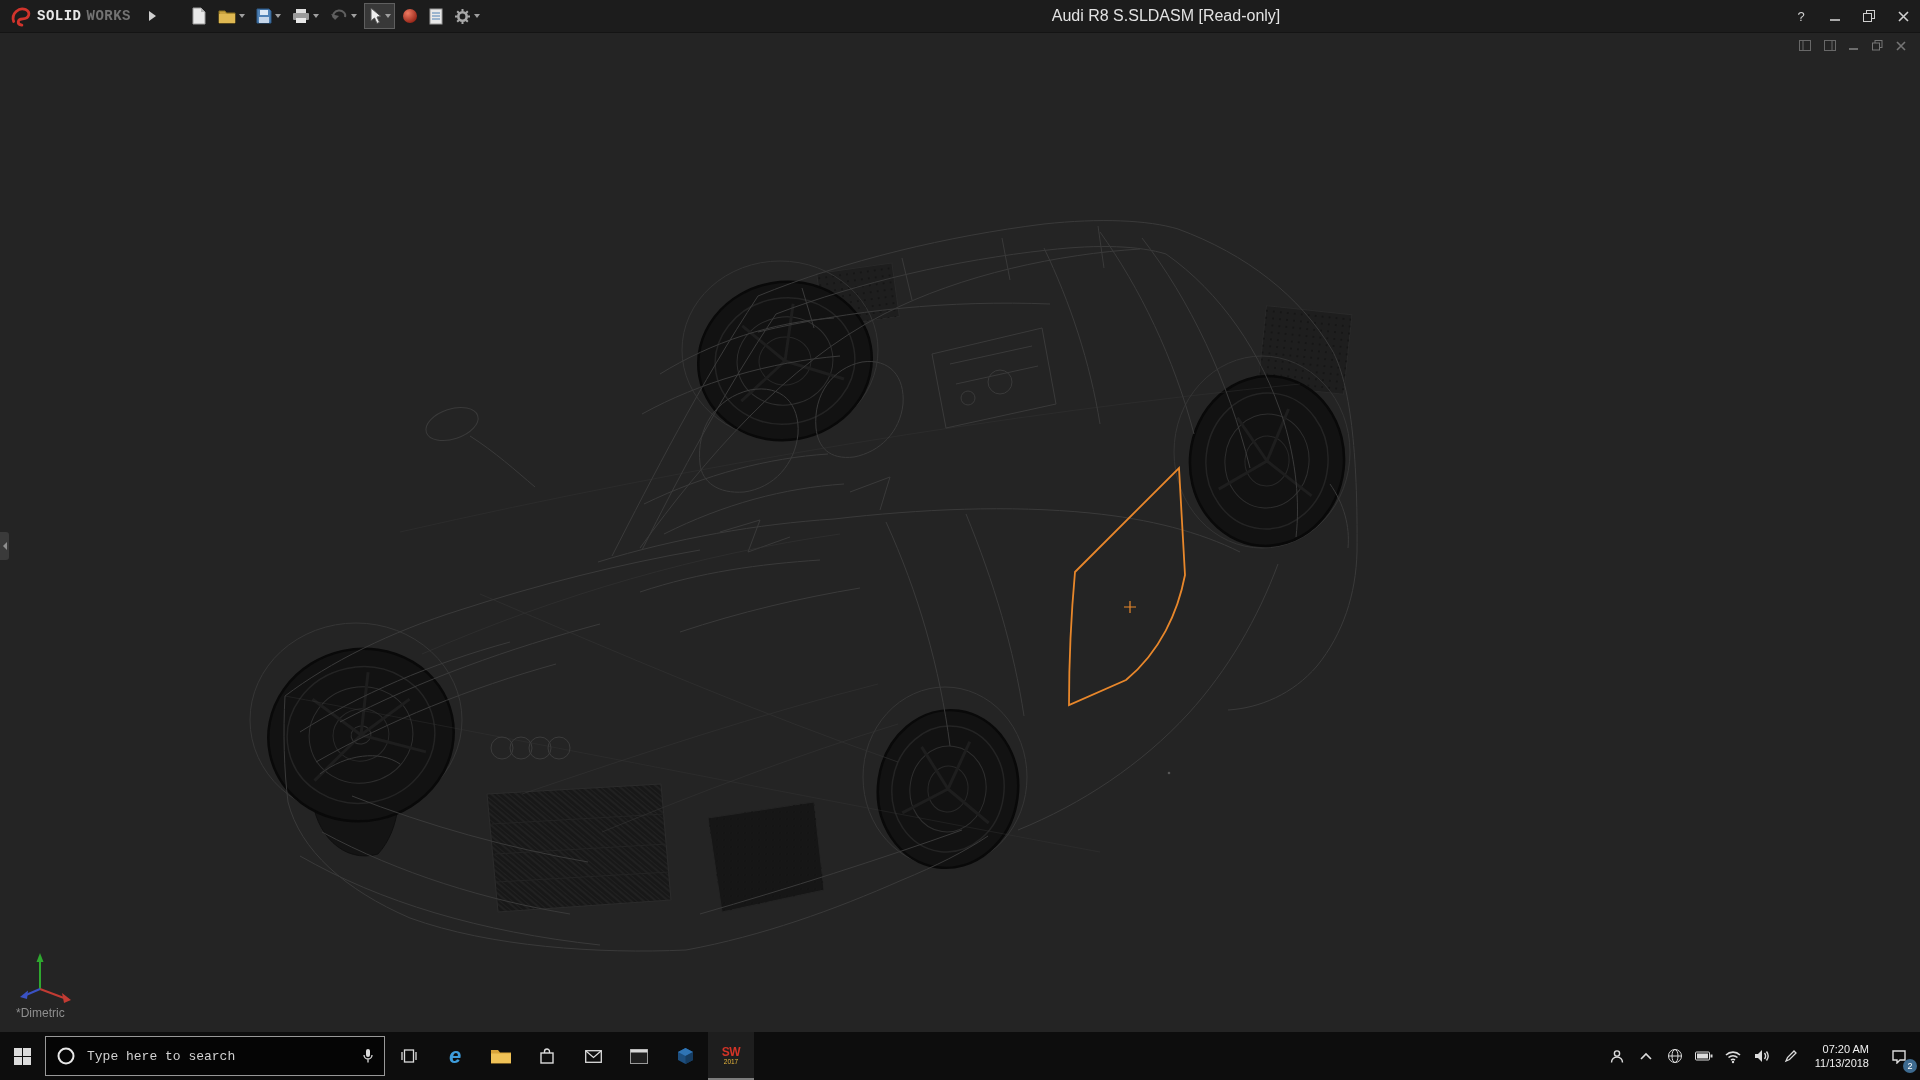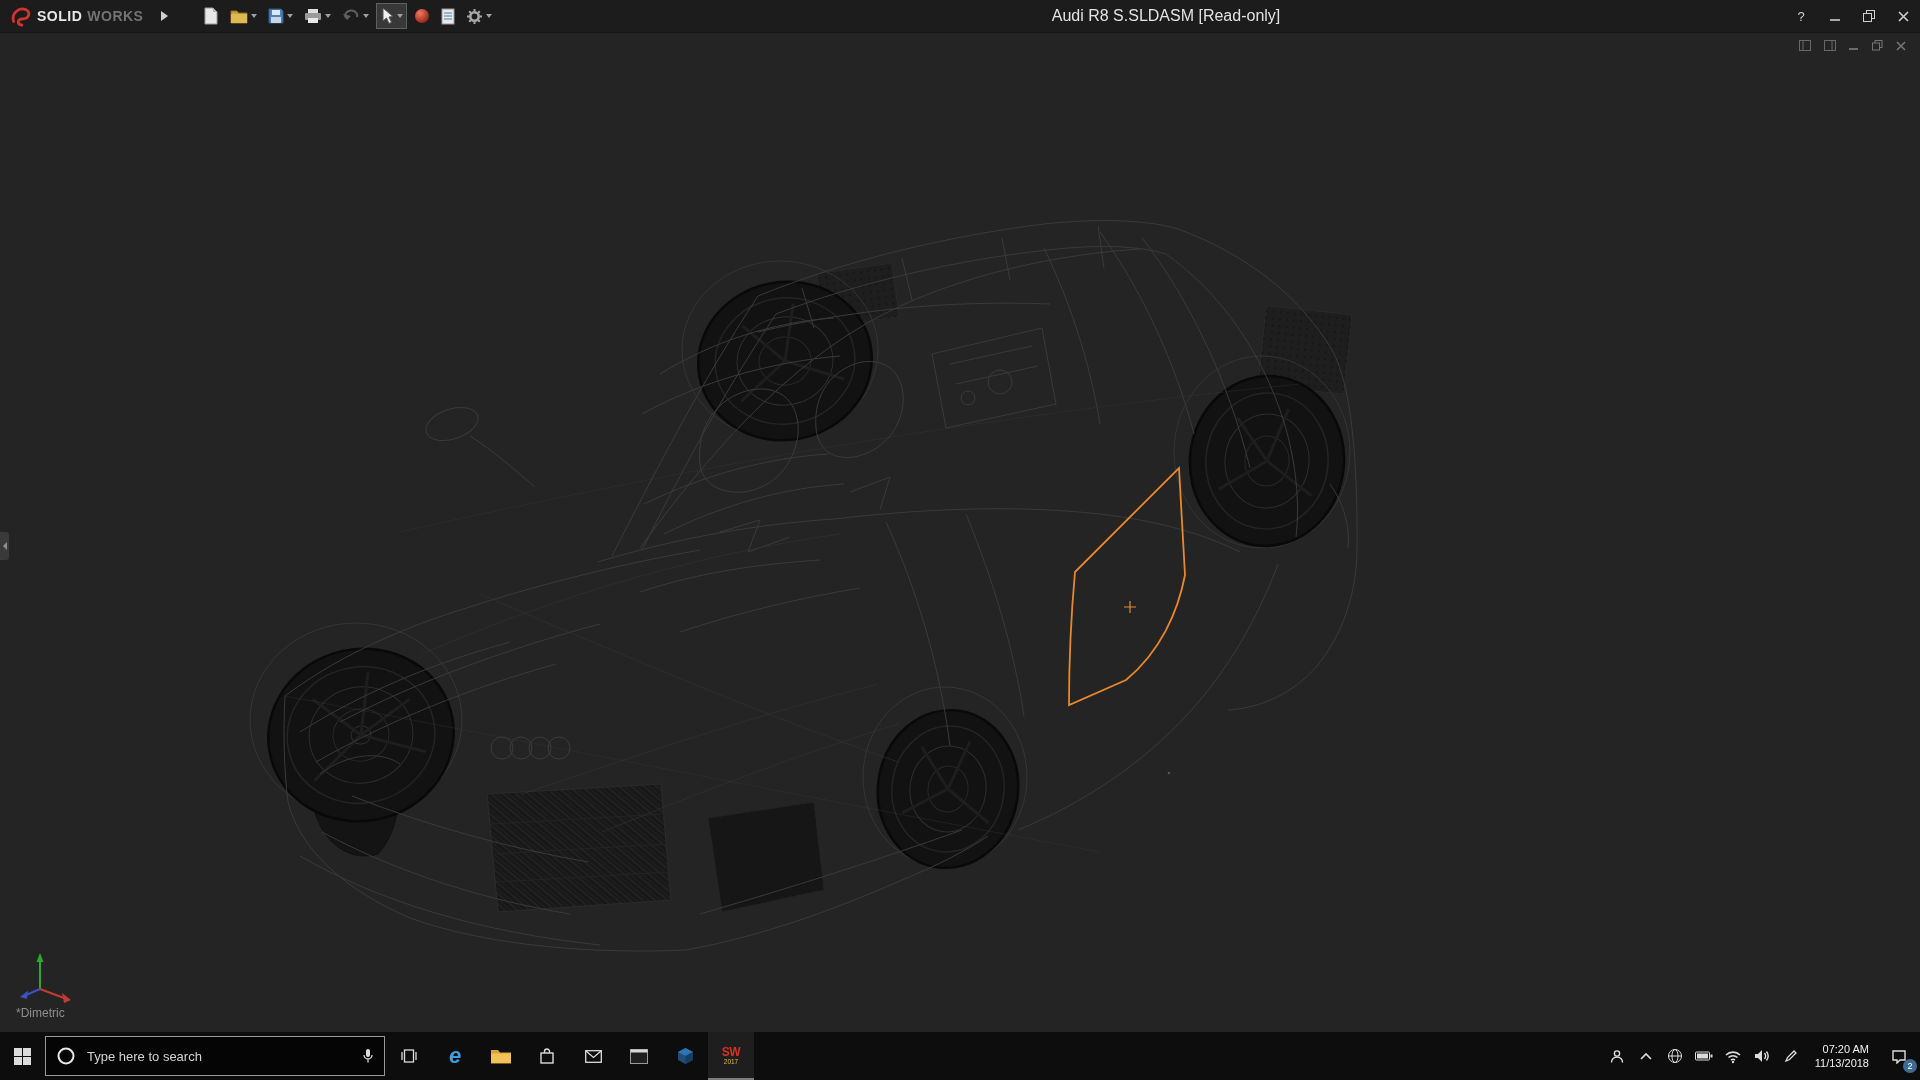--- a/index.html
+++ b/index.html
@@ -6,21 +6,21 @@
   body{
     width:1920px;height:1080px;overflow:hidden;position:relative;
     background:#242424;font-family:"Liberation Sans",sans-serif;
     -webkit-font-smoothing:antialiased;
   }
   
   .titlebar{
     position:absolute;top:0;left:0;right:0;height:32px;background:#1c1c1c;
     display:flex;align-items:center;color:#e6e6e6;z-index:30;border-bottom:1px solid #141414;
   }
-  .brand{display:flex;align-items:center;gap:5px;padding:0 8px 0 10px;}
+  .brand{display:flex;align-items:center;gap:5px;padding:0 8px 0 10px;font-family:Liberation Mono, monospace;}
   .brand-solid{font-weight:bold;font-size:14px;letter-spacing:.5px;color:#e8e8e8;}
   .brand-works{font-weight:bold;font-size:14px;letter-spacing:.5px;color:#737373;}
   .flyout{width:18px;height:22px;display:flex;align-items:center;justify-content:center;margin-left:4px;}
   .flyout .tri{width:0;height:0;border-top:5px solid transparent;border-bottom:5px solid transparent;border-left:7px solid #cfcfcf;}
   .tools{display:flex;align-items:center;gap:3px;margin-left:26px;}
   .tool{display:flex;align-items:center;height:24px;padding:0 3px;border:1px solid transparent;}
   .tool.active{border:1px solid #5f5f5f;background:#383838;}
   .caret{width:0;height:0;border-left:3.5px solid transparent;border-right:3.5px solid transparent;border-top:4px solid #9f9f9f;margin-left:3px;}
   .doc-title{position:absolute;left:1166px;transform:translateX(-50%);font-size:16px;color:#e2e2e2;white-space:nowrap;}
   .tb-right{margin-left:auto;display:flex;align-items:stretch;height:100%;}
@@ -32,21 +32,21 @@
   .doc-controls>span{display:flex;align-items:center;justify-content:center;}
   .view-label{position:absolute;left:16px;top:974px;color:#8f8f8f;font-size:12px;z-index:5;}
   .left-tab{position:absolute;left:0;top:500px;width:9px;height:28px;background:#3a3a3a;border-radius:0 3px 3px 0;display:flex;align-items:center;justify-content:center;z-index:5;}
   .left-tab .tri{width:0;height:0;border-top:4px solid transparent;border-bottom:4px solid transparent;border-right:4px solid #8f8f8f;}
   
   .taskbar{position:absolute;bottom:0;left:0;right:0;height:48px;background:#0d0d0d;display:flex;align-items:center;z-index:40;}
   .tb-app{width:46px;height:48px;display:flex;align-items:center;justify-content:center;flex:0 0 auto;}
   .tb-app.start{width:44px;}
   .tb-app.active{background:#1e1e1e;box-shadow:inset 0 -2px 0 #7d7d7d;}
   .search{width:340px;height:40px;margin:0 1px;background:#050505;border:1px solid #989898;display:flex;align-items:center;padding:0 10px;gap:9px;flex:0 0 auto;box-sizing:border-box;}
-  .search input{flex:1;background:transparent;border:none;outline:none;color:#e8e8e8;font-size:13px;font-family:Liberation Sans, sans-serif;}
+  .search input{flex:1;background:transparent;border:none;outline:none;color:#e8e8e8;font-size:13px;font-family:Liberation Mono, monospace;}
   .search input::placeholder{color:#d2d2d2;}
   .edge-glyph{font-size:22px;font-weight:bold;font-style:italic;color:#3e9ddc;}
   .sw-app{display:flex;flex-direction:column;align-items:center;line-height:1;text-align:center;}
   .sw-glyph{color:#d23427;font-weight:bold;font-size:12px;letter-spacing:-.5px;}
   .sw-year{color:#e8b63a;font-size:6.5px;margin-top:1px;}
   .tray{margin-left:auto;display:flex;align-items:center;height:48px;}
   .tray-btn{width:29px;height:48px;display:flex;align-items:center;justify-content:center;flex:0 0 auto;}
   .clock{text-align:right;color:#f0f0f0;font-size:11px;line-height:1.3;padding:0 9px;flex:0 0 auto;}
   .notif{position:relative;width:42px;height:48px;display:flex;align-items:center;justify-content:center;flex:0 0 auto;}
   .badge{position:absolute;right:3px;bottom:7px;min-width:14px;height:14px;border-radius:7px;background:#3d6a8f;color:#fff;font-size:9px;display:flex;align-items:center;justify-content:center;}

